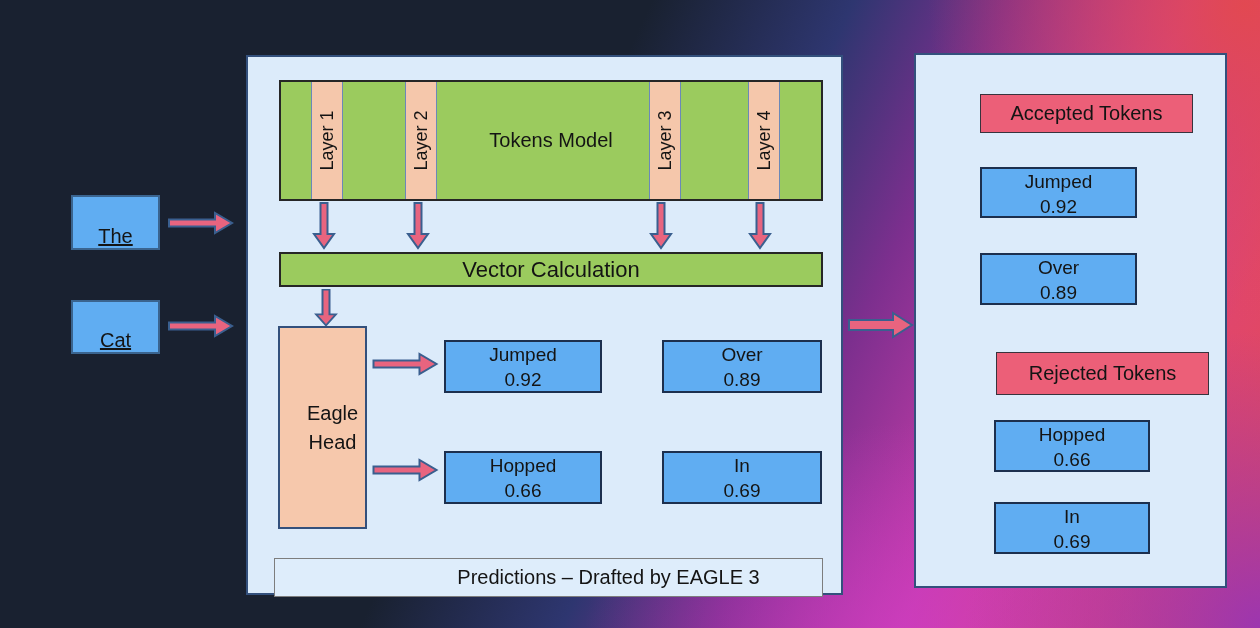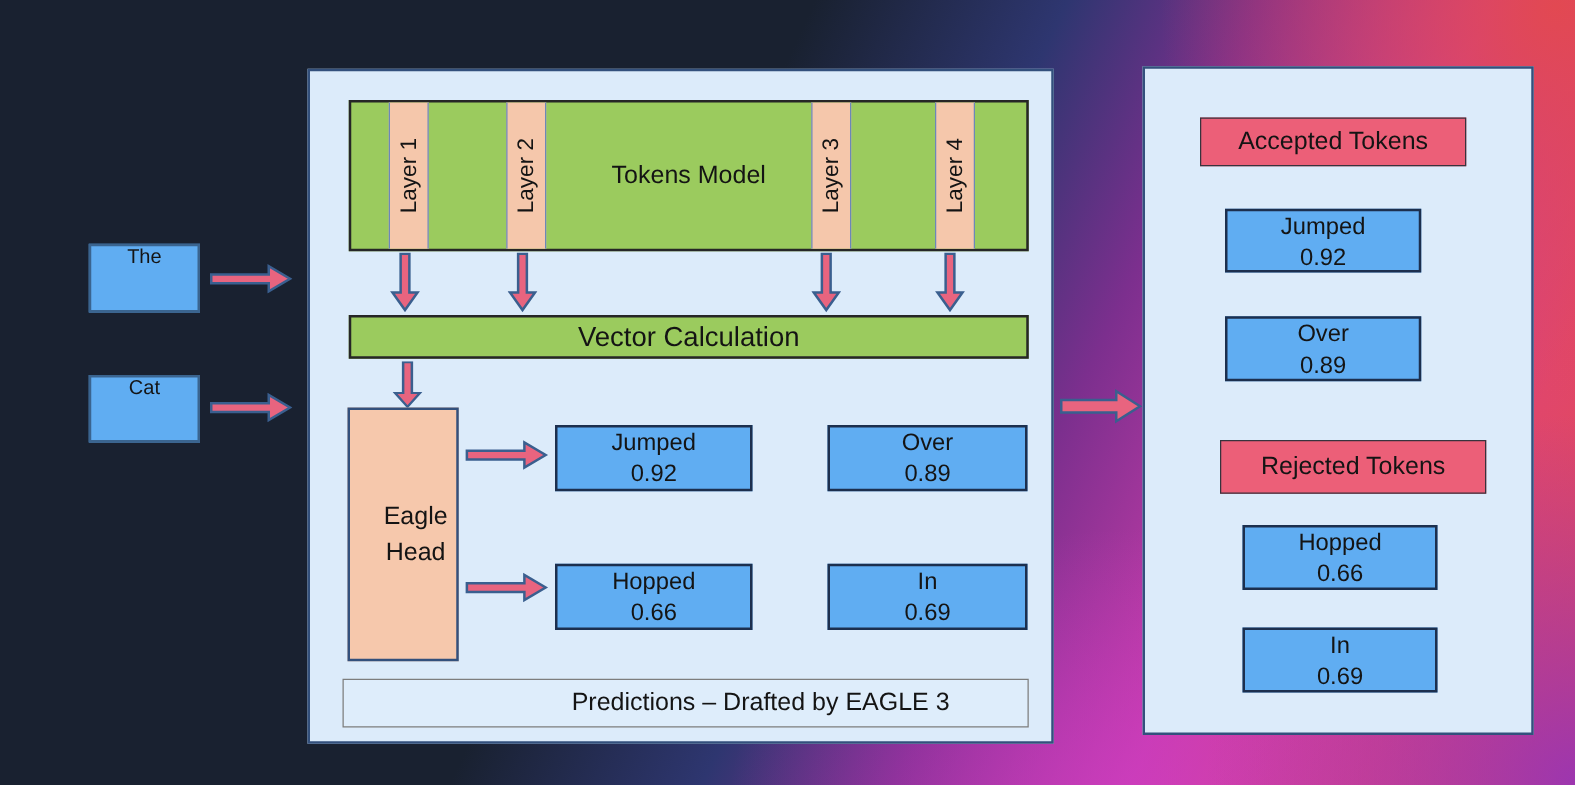--- a/index.html
+++ b/index.html
@@ -14,45 +14,46 @@
   }
   .abs{position:absolute;box-sizing:border-box;}
   .panel{background:#dcebfa;border:2px solid #33507c;}
   .token-box{
     background:#60adf2;border:2px solid #1c2f4e;
     display:flex;flex-direction:column;align-items:center;justify-content:space-between;
     font-size:19px;line-height:25px;text-align:center;
   }
   .input-box{
     background:#60adf2;border:2px solid #3a648f;
-    display:flex;align-items:flex-start;justify-content:center;font-size:16px;
+    display:flex;align-items:flex-end;justify-content:center;font-size:20px;text-decoration:underline;
   }
   .greenbar{
     background:#9bcb5e;border:2px solid #262626;
     display:flex;align-items:center;justify-content:center;font-size:20px;
   }
   .layer-strip{
     position:absolute;top:0;bottom:0;background:#f5c7ab;
     border-left:1px solid #6b88b8;border-right:1px solid #6b88b8;
     display:flex;align-items:center;justify-content:center;
   }
   .layer-strip span{transform:rotate(-90deg);white-space:nowrap;font-size:18px;}
   .eagle{
     background:#f6c8ac;border:2px solid #33507c;
     display:flex;align-items:center;justify-content:center;
     text-align:center;font-size:20px;line-height:29px;padding-left:20px;
   }
   .header-box{
     background:#ec5f78;border:1px solid #38333d;
-    display:flex;align-items:center;justify-content:center;font-size:20px;
+    display:flex;align-items:center;justify-content:center;font-size:20px;margin-left:20px;
   }
   .caption-box{
     background:#deedfb;border:1px solid #7d7d7d;
     display:flex;align-items:center;justify-content:center;font-size:20px;
     padding-left:120px;
+    margin-top:15px;
   }
   svg{display:block;}
 </style>
 </head>
 <body>
 
 <div id="stage">
 
   <div class="abs input-box" style="left:71px;top:195px;width:89px;height:55px;">
     <span>The</span>

